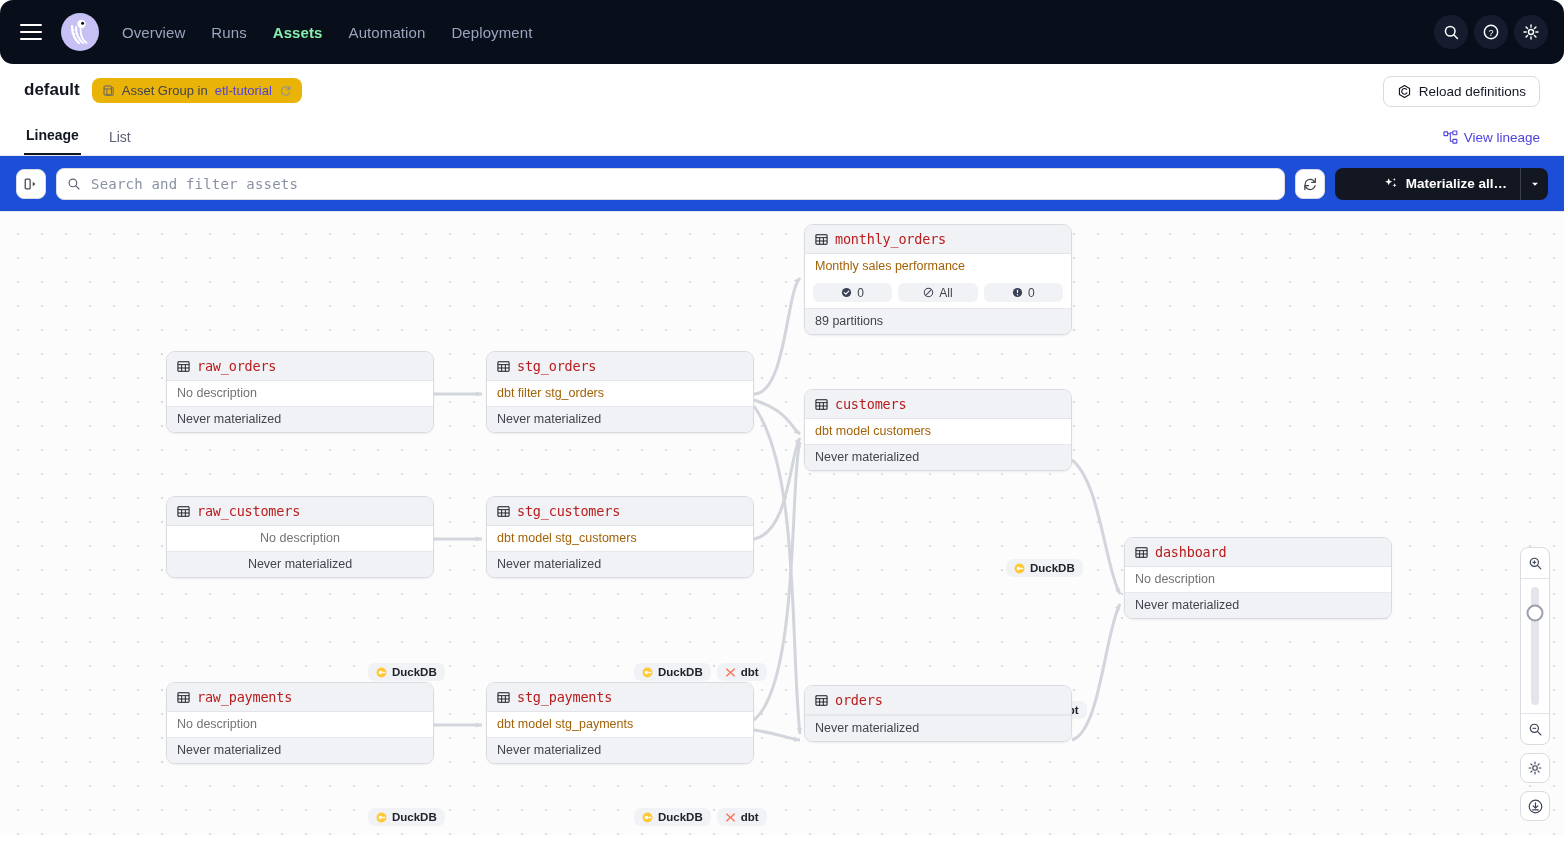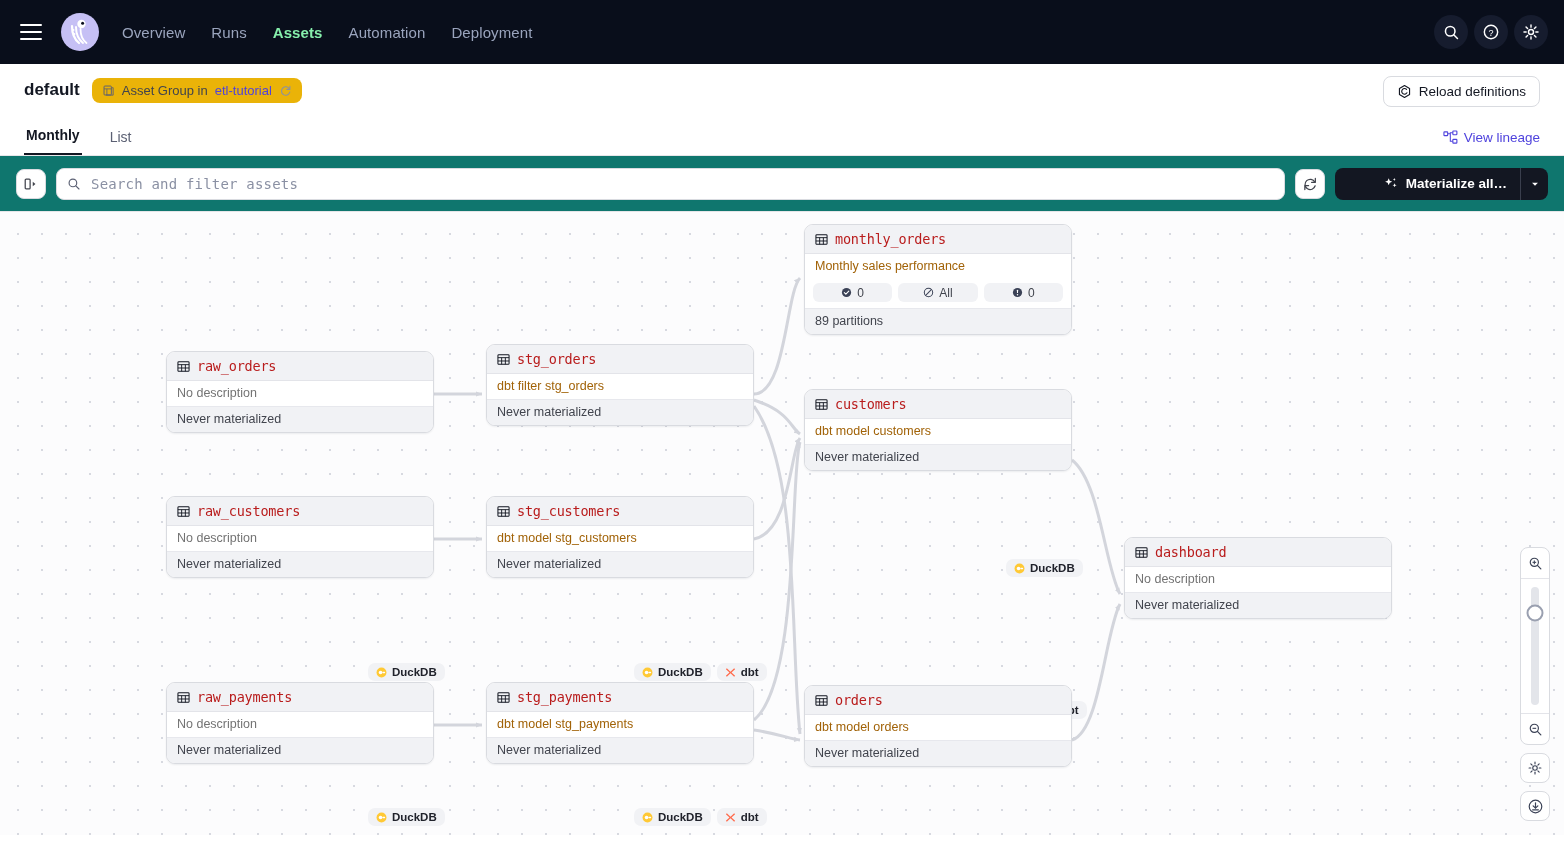--- a/index.html
+++ b/index.html
@@ -8,21 +8,21 @@
     width: 1564px; height: 851px;
     overflow: hidden;
     font-family: "Liberation Sans", sans-serif;
     background: #ffffff;
     color: #131722;
   }
 
   
   .topnav {
     height: 64px; background: #090E1B; display: flex; align-items: center;
-    padding: 0 18px 0 20px; position: relative;
+    padding: 0 18px 0 20px; position: relative; border-radius: 13px;
   }
   .hamburger { width: 22px; height: 16px; display: flex; flex-direction: column;
     justify-content: space-between; cursor: pointer; margin-right: 18px; }
   .hamburger span { display:block; height:2px; background:#fff; border-radius:1px; }
   .logo { width: 40px; height: 40px; margin-right: 22px; display:block; }
   .navlinks { display: flex; align-items: center; gap: 26px; }
   .navlink { color: #9aa4bd; font-size: 15px; cursor: pointer; letter-spacing: .1px; }
   .navlink.active { color: #86efac; font-weight: 700; }
   .topright { position: absolute; right: 16px; top: 0; height: 64px;
     display: flex; align-items: center; gap: 6px; }
@@ -45,21 +45,21 @@
   .tabsrow { height: 40px; display: flex; align-items: flex-end; padding: 0 24px;
     border-bottom: 1px solid #e6e6e9; position: relative; }
   .tab { font-size: 14px; color: #5b6073; padding: 0 2px 10px 2px; margin-right: 26px;
     cursor: pointer; }
   .tab.active { color: #131722; font-weight: 700; border-bottom: 2px solid #131722; }
   .viewlineage { position: absolute; right: 24px; bottom: 10px; display: inline-flex;
     align-items: center; gap: 6px; color: #4F43DD; font-size: 13.5px; cursor: pointer; }
 
   
   .filterbar { height: 56px; display: flex; align-items: center; padding: 0 16px; gap: 10px;
-    border-bottom: 1px solid #e6e6e9; background: #0f766e; }
+    border-bottom: 1px solid #e6e6e9; background: #1d4ed8; }
   .sqbtn { width: 30px; height: 30px; border: 1px solid #d9dbe0; border-radius: 8px;
     display: flex; align-items: center; justify-content: center; cursor: pointer;
     background: #fff; flex: 0 0 auto; }
   .searchwrap { flex: 1 1 auto; height: 32px; border: 1px solid #d9dbe0; border-radius: 8px;
     display: flex; align-items: center; padding: 0 10px; gap: 8px; background: #fff; }
   .searchwrap input { border: 0; outline: 0; flex: 1; font-size: 14px;
     font-family: "DejaVu Sans Mono", "Liberation Mono", monospace; color: #131722;
     background: transparent; letter-spacing: .2px; }
   .searchwrap input::placeholder { color: #8a90a3; }
   .matbtn { display: flex; align-items: stretch; border-radius: 8px; overflow: hidden;
@@ -194,21 +194,21 @@
   <div class="reload-btn">
     <svg width="15" height="15" viewBox="0 0 16 16">
       <path d="M8 1.6l5.4 3.1v6.6L8 14.4 2.6 11.3V4.7z" stroke="#131722" stroke-width="1.2" fill="none" stroke-linejoin="round"></path>
       <path d="M10.6 9.4a3 3 0 1 1-.4-3.6" stroke="#131722" stroke-width="1.2" fill="none" stroke-linecap="round"></path>
     </svg>
     <span>Reload definitions</span>
   </div>
 </div>
 
 <div class="tabsrow">
-  <div class="tab active">Monthly</div>
+  <div class="tab active">Lineage</div>
   <div class="tab">List</div>
   <div class="viewlineage">
     <svg width="15" height="15" viewBox="0 0 16 16">
       <rect x="1" y="2" width="4" height="4" rx="0.7" stroke="#4F43DD" stroke-width="1.2" fill="none"></rect>
       <rect x="10.5" y="1" width="4.3" height="4" rx="0.7" stroke="#4F43DD" stroke-width="1.2" fill="none"></rect>
       <rect x="10.5" y="10" width="4.3" height="4" rx="0.7" stroke="#4F43DD" stroke-width="1.2" fill="none"></rect>
       <path d="M5.2 4h2.6v-1h2.6M7.8 4v8h2.6" stroke="#4F43DD" stroke-width="1.1" fill="none"></path>
     </svg>
     <span>View lineage</span>
   </div>
@@ -368,21 +368,20 @@
     <div class="nhead">
       <svg width="13" height="13" viewBox="0 0 14 14">
         <rect x="1" y="1.8" width="12" height="10.4" rx="1" stroke="#131722" stroke-width="1.1" fill="none"></rect>
         <line x1="1" y1="5" x2="13" y2="5" stroke="#131722" stroke-width="1"></line>
         <line x1="1" y1="8.6" x2="13" y2="8.6" stroke="#131722" stroke-width="1"></line>
         <line x1="5" y1="5" x2="5" y2="12.2" stroke="#131722" stroke-width="1"></line>
         <line x1="9" y1="5" x2="9" y2="12.2" stroke="#131722" stroke-width="1"></line>
       </svg>
       <span class="nname">orders</span>
     </div>
-    <div class="ndesc">dbt model orders</div>
     <div class="nstatus">Never materialized</div>
   </div>
 
   <div class="node" style="left:166px; top:139px;">
     <div class="nhead">
       <svg width="13" height="13" viewBox="0 0 14 14">
         <rect x="1" y="1.8" width="12" height="10.4" rx="1" stroke="#131722" stroke-width="1.1" fill="none"></rect>
         <line x1="1" y1="5" x2="13" y2="5" stroke="#131722" stroke-width="1"></line>
         <line x1="1" y1="8.6" x2="13" y2="8.6" stroke="#131722" stroke-width="1"></line>
         <line x1="5" y1="5" x2="5" y2="12.2" stroke="#131722" stroke-width="1"></line>
@@ -397,21 +396,21 @@
     <div class="tag">
       <svg width="11" height="11" viewBox="0 0 12 12">
         <circle cx="6" cy="6" r="5.4" fill="#FFC935"></circle>
           <circle cx="5" cy="6" r="2" fill="#fff"></circle>
           <rect x="7" y="5.3" width="3" height="1.5" rx="0.7" fill="#fff"></rect>
       </svg>
       <span>DuckDB</span>
     </div>
   </div>
 
-  <div class="node" style="left:166px; top:284px;">
+  <div class="node" style="left:166px; top:284px;text-align:center;">
     <div class="nhead">
       <svg width="13" height="13" viewBox="0 0 14 14">
         <rect x="1" y="1.8" width="12" height="10.4" rx="1" stroke="#131722" stroke-width="1.1" fill="none"></rect>
         <line x1="1" y1="5" x2="13" y2="5" stroke="#131722" stroke-width="1"></line>
         <line x1="1" y1="8.6" x2="13" y2="8.6" stroke="#131722" stroke-width="1"></line>
         <line x1="5" y1="5" x2="5" y2="12.2" stroke="#131722" stroke-width="1"></line>
         <line x1="9" y1="5" x2="9" y2="12.2" stroke="#131722" stroke-width="1"></line>
       </svg>
       <span class="nname">raw_customers</span>
     </div>
@@ -437,21 +436,21 @@
         <line x1="1" y1="8.6" x2="13" y2="8.6" stroke="#131722" stroke-width="1"></line>
         <line x1="5" y1="5" x2="5" y2="12.2" stroke="#131722" stroke-width="1"></line>
         <line x1="9" y1="5" x2="9" y2="12.2" stroke="#131722" stroke-width="1"></line>
       </svg>
       <span class="nname">raw_payments</span>
     </div>
     <div class="ndesc empty">No description</div>
     <div class="nstatus">Never materialized</div>
   </div>
 
-  <div class="node" style="left:486px; top:132px;">
+  <div class="node" style="left:486px; top:139px;">
     <div class="nhead">
       <svg width="13" height="13" viewBox="0 0 14 14">
         <rect x="1" y="1.8" width="12" height="10.4" rx="1" stroke="#131722" stroke-width="1.1" fill="none"></rect>
         <line x1="1" y1="5" x2="13" y2="5" stroke="#131722" stroke-width="1"></line>
         <line x1="1" y1="8.6" x2="13" y2="8.6" stroke="#131722" stroke-width="1"></line>
         <line x1="5" y1="5" x2="5" y2="12.2" stroke="#131722" stroke-width="1"></line>
         <line x1="9" y1="5" x2="9" y2="12.2" stroke="#131722" stroke-width="1"></line>
       </svg>
       <span class="nname">stg_orders</span>
     </div>

